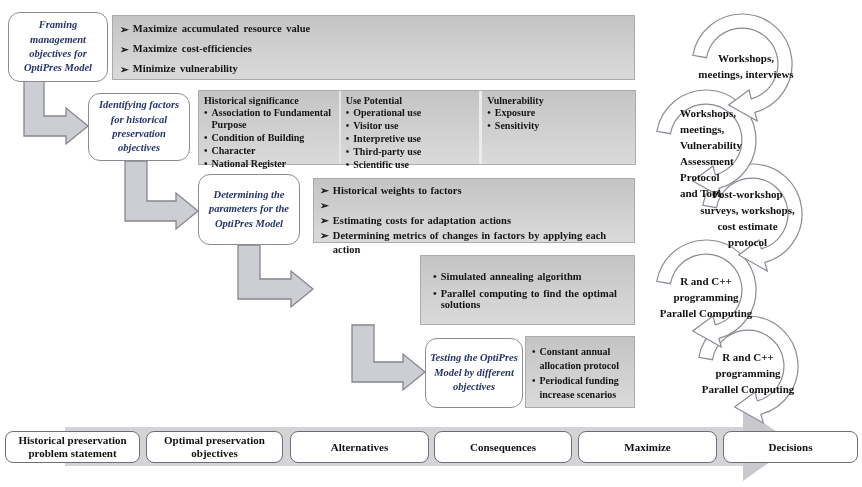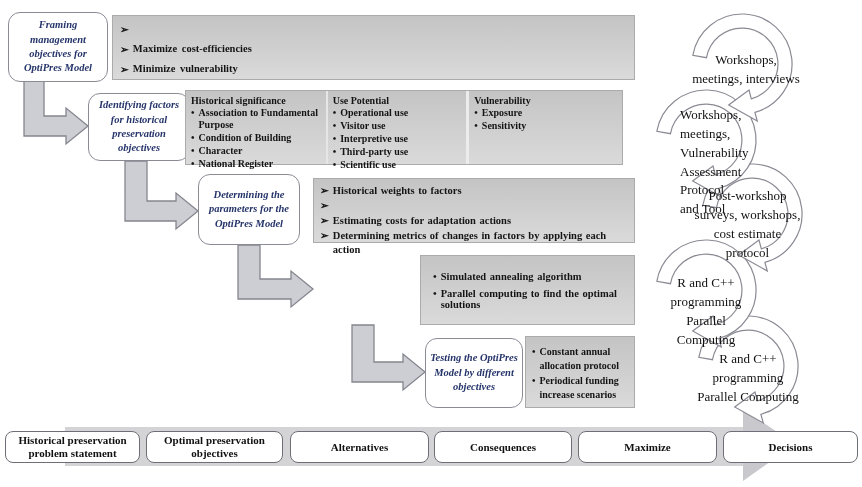--- a/index.html
+++ b/index.html
@@ -23,21 +23,21 @@
   .p4{padding:15px 6px 0 12px;}.p4 .li{margin-bottom:6px;word-spacing:1px;}
   .p5{padding:8px 2px 0 6px;font-size:10px;} .p5 .li{margin-bottom:2px;line-height:1.35;}
   .p2{display:flex;padding:0;font-size:10px;}
   .p2 .col{padding:4px 2px 0 5px;box-sizing:border-box;}
   .p2 .col .hdr{margin-bottom:1px;}
   .p2 .li{margin-bottom:1px;line-height:1.2;}
   .p2 .col2{border-left:2px solid #e6e6e6;}
   .p2 .col3{border-left:3px solid #ececec;}
 
   
-  .cycle-label{position:absolute;font-weight:normal;font-size:13px;line-height:1.45;color:#111;
+  .cycle-label{position:absolute;font-weight:bold;font-size:11px;line-height:1.45;color:#111;
                white-space:pre-line;text-align:center;}
   .cycle-label.left{text-align:left;}
 
   
   .step-box{position:absolute;top:431px;height:32px;background:#fff;border:1.6px solid #6e6e78;
             border-radius:8px;display:flex;align-items:center;justify-content:center;text-align:center;
             font-weight:bold;font-size:11px;line-height:1.15;box-sizing:border-box;color:#111;}
 
   svg .elbow{fill:var(--shape-fill,#cdced3);stroke:var(--shape-stroke,#85858f);stroke-width:1.3;}
   svg .ring{fill:#fff;stroke:#8a8a94;stroke-width:1.2;}
@@ -85,32 +85,33 @@
   <div class="stage" style="left:198px;top:174px;width:102px;height:71px;">
     <span>Determining the parameters for the OptiPres Model</span>
     </div>
   <div class="stage" style="left:425px;top:338px;width:98px;height:70px;">
     <span>Testing the OptiPres Model by different objectives</span>
     </div>
 
   <div class="panel p1" style="left:112px;top:15px;width:523px;height:65px;">
       <div class="li">
         <span class="marker">➢</span>
+        <span>Maximize accumulated resource value</span>
       </div>
       <div class="li">
         <span class="marker">➢</span>
         <span>Maximize cost-efficiencies</span>
       </div>
       <div class="li">
         <span class="marker">➢</span>
         <span>Minimize vulnerability</span>
       </div>
     </div>
 
-  <div class="panel p2" style="left:185px;top:90px;width:438px;height:75px;">
+  <div class="panel p2" style="left:198px;top:90px;width:438px;height:75px;">
     <div class="col" style="width:140px;">
       <div class="hdr">Historical significance</div>
       <div>
           <div class="li">
             <span class="marker">•</span>
             <span>Association to Fundamental Purpose</span>
           </div>
           <div class="li">
             <span class="marker">•</span>
             <span>Condition of Building</span>

